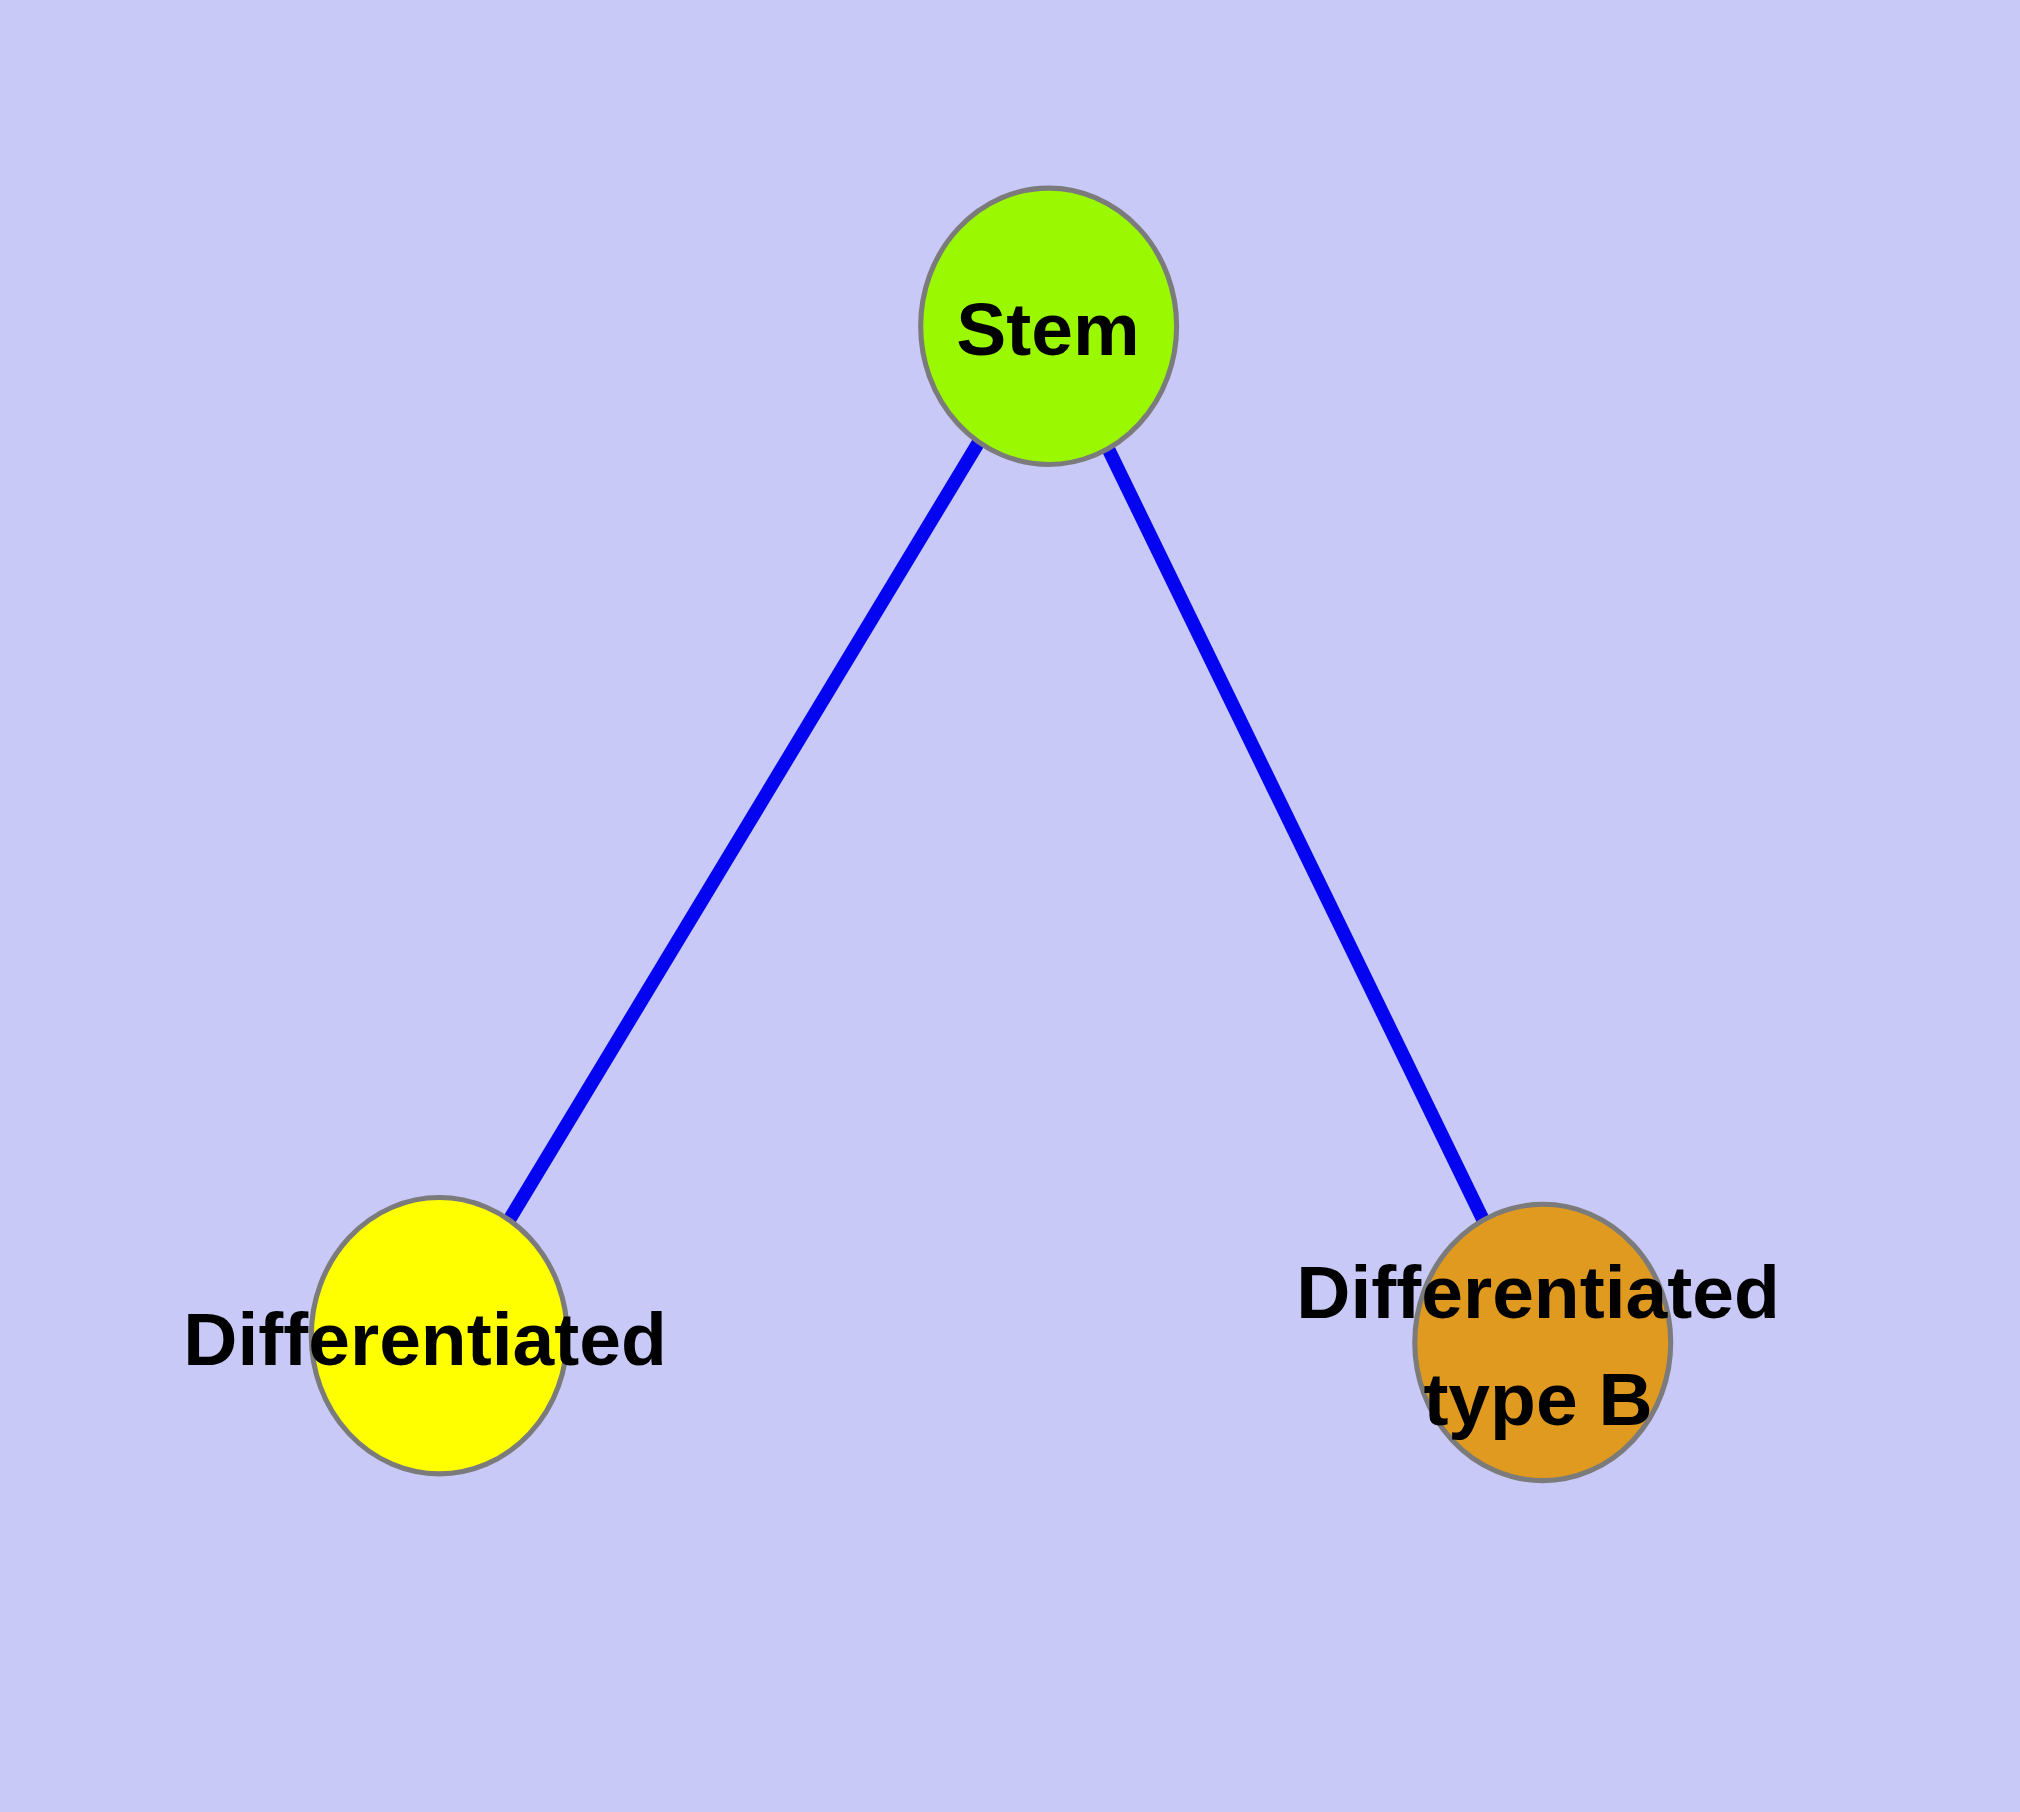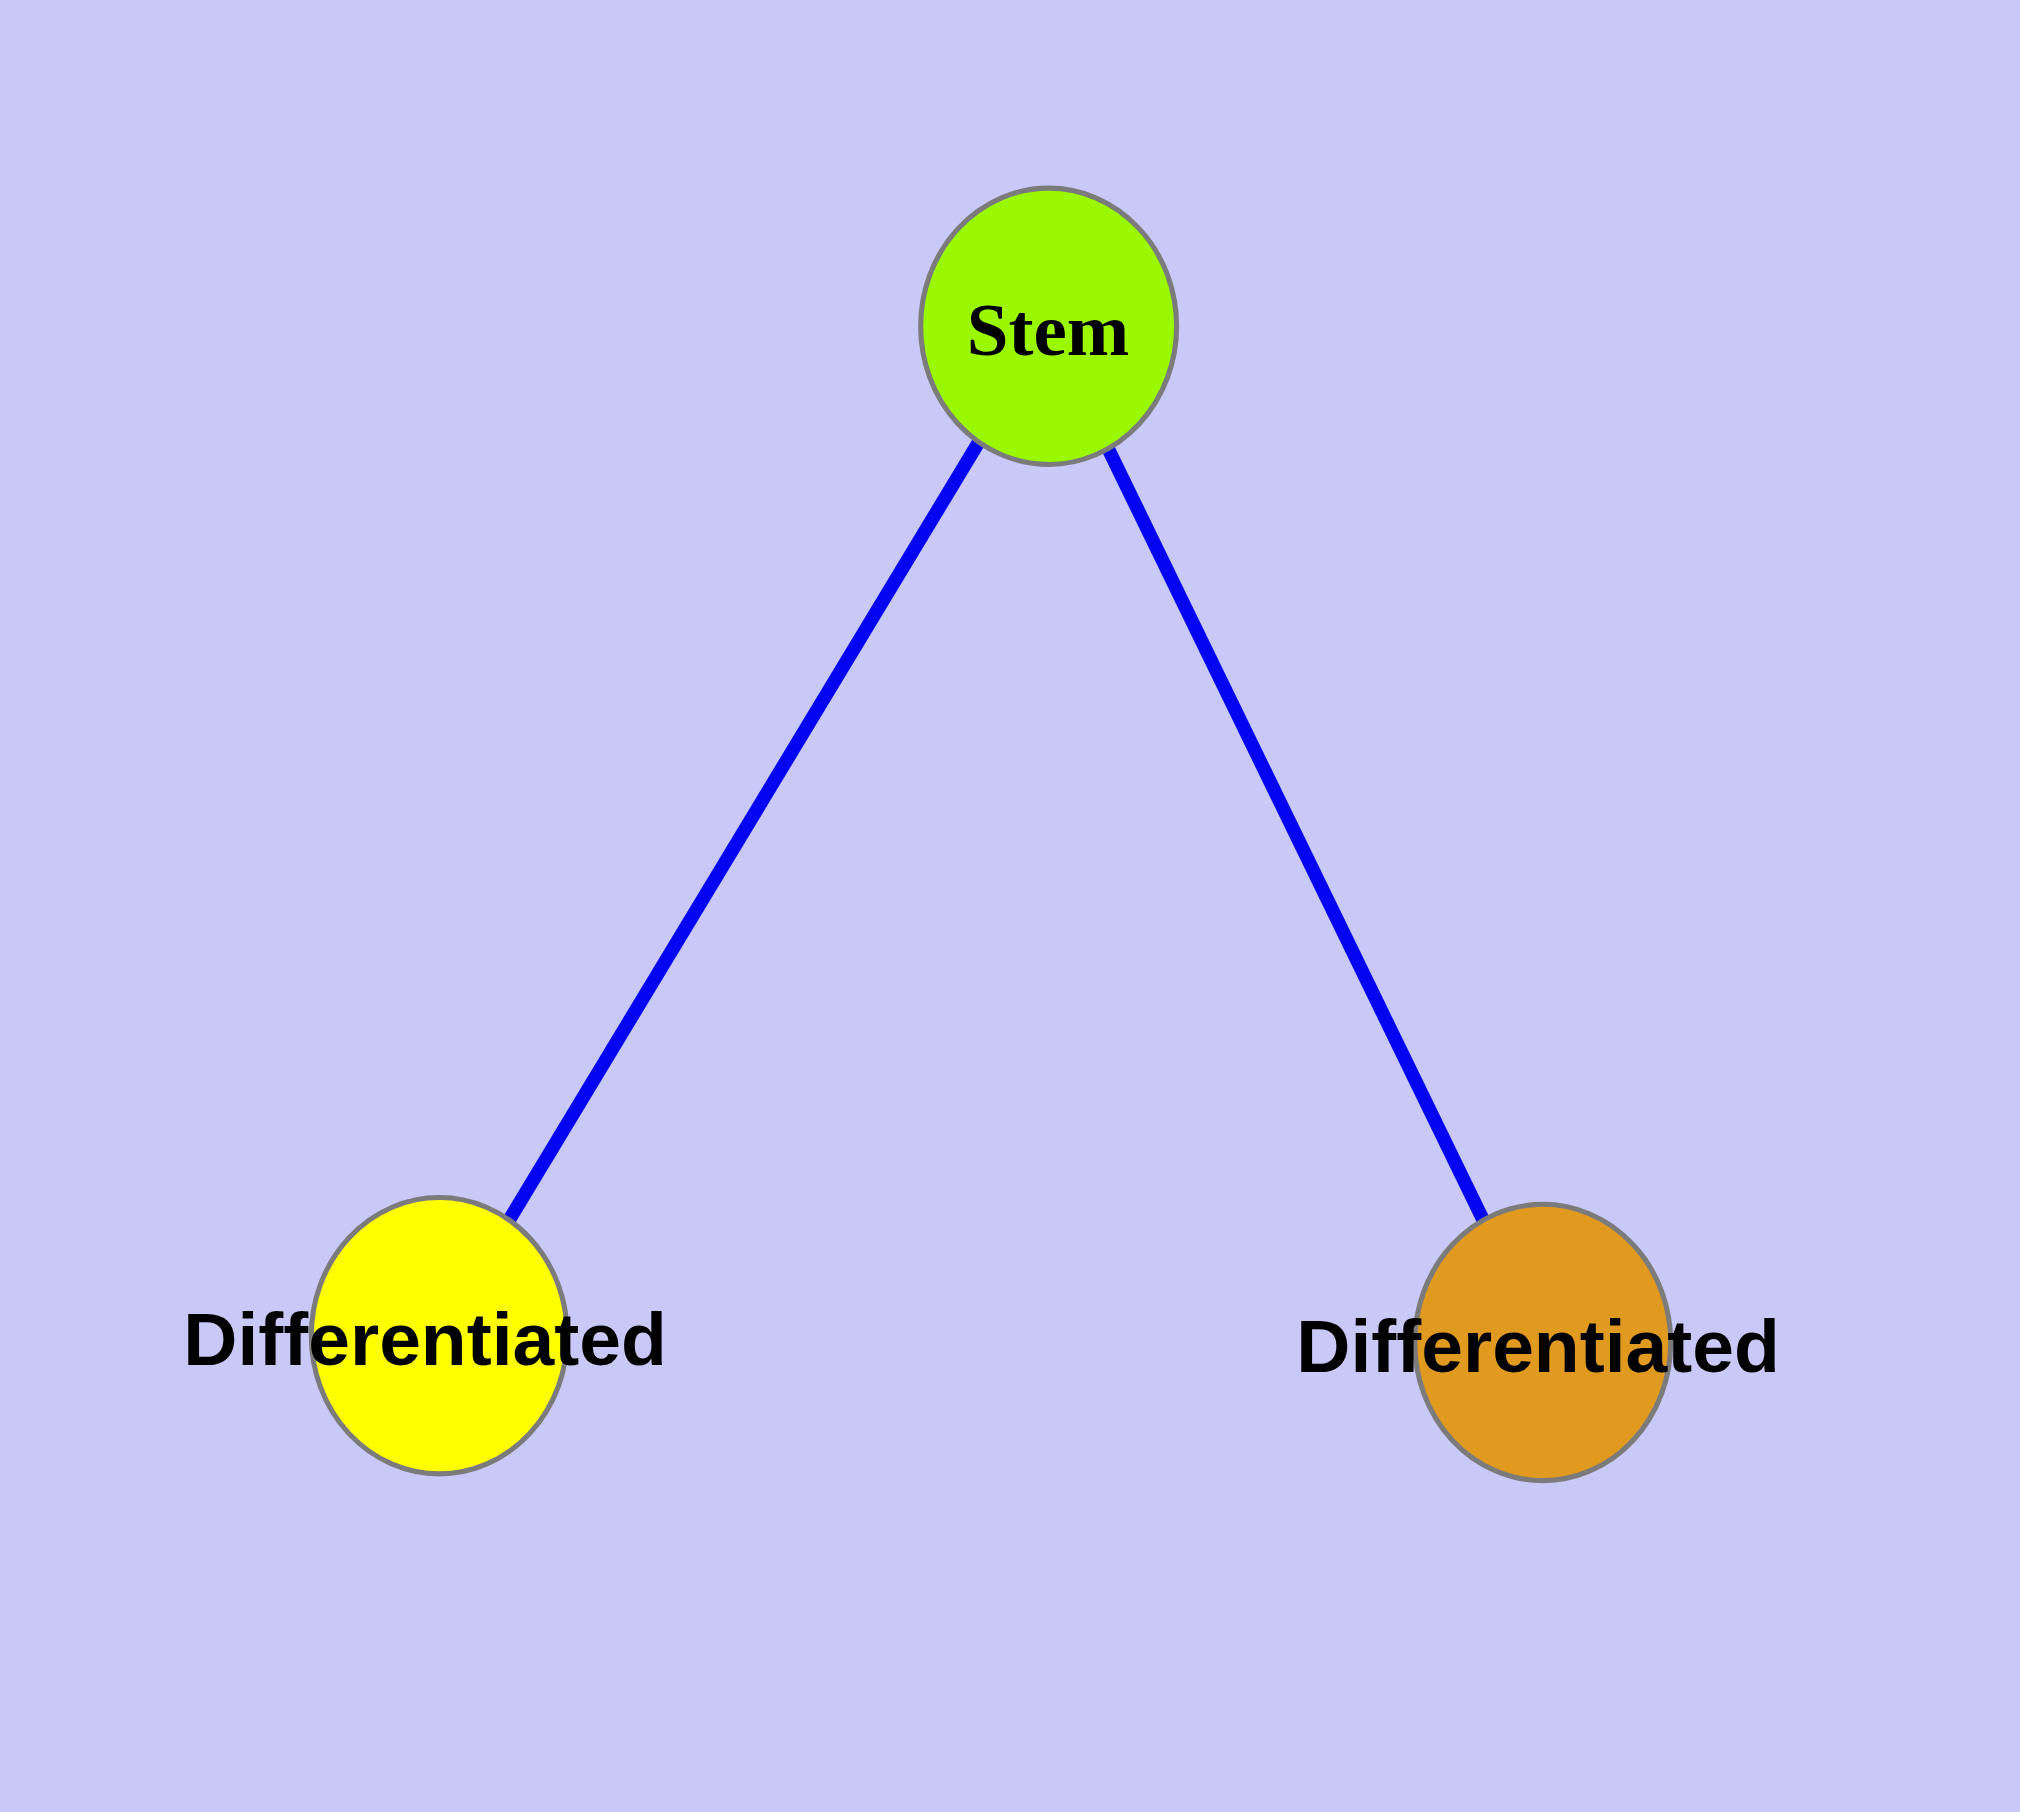--- a/index.html
+++ b/index.html
@@ -55,26 +55,27 @@
   <svg viewBox="0 0 2384 2138">
 
     <line class="edge" x1="1237" y1="385" x2="518" y2="1576" stroke="#0404f0"></line>
     <line class="edge" x1="1237" y1="385" x2="1820" y2="1584" stroke="#0404f0"></line>
 
     <ellipse class="node" cx="1237" cy="385" rx="151" ry="163" fill="#9af900"></ellipse>
     <ellipse class="node" cx="518" cy="1576" rx="151" ry="163" fill="#ffff00"></ellipse>
     <ellipse class="node" cx="1820" cy="1584" rx="151" ry="163" fill="#e09a20"></ellipse>
   </svg>
 
-  <div class="label" style="left: 1048px; top: 329px; font-family: Liberation Serif, serif;">
+  <div class="label" style="left: 1048px; top: 329px;">
     <span class="line">Stem</span>
   </div>
 
   <div class="label" style="left: 425px; top: 1339px;">
     <span class="line">Differentiated</span>
   </div>
 
   <div class="label" style="left: 1538px; top: 1346px;">
     <span class="line">Differentiated</span>
+    <span class="line">type B</span>
   </div>
 
 </div>
 
 
 </body></html>

